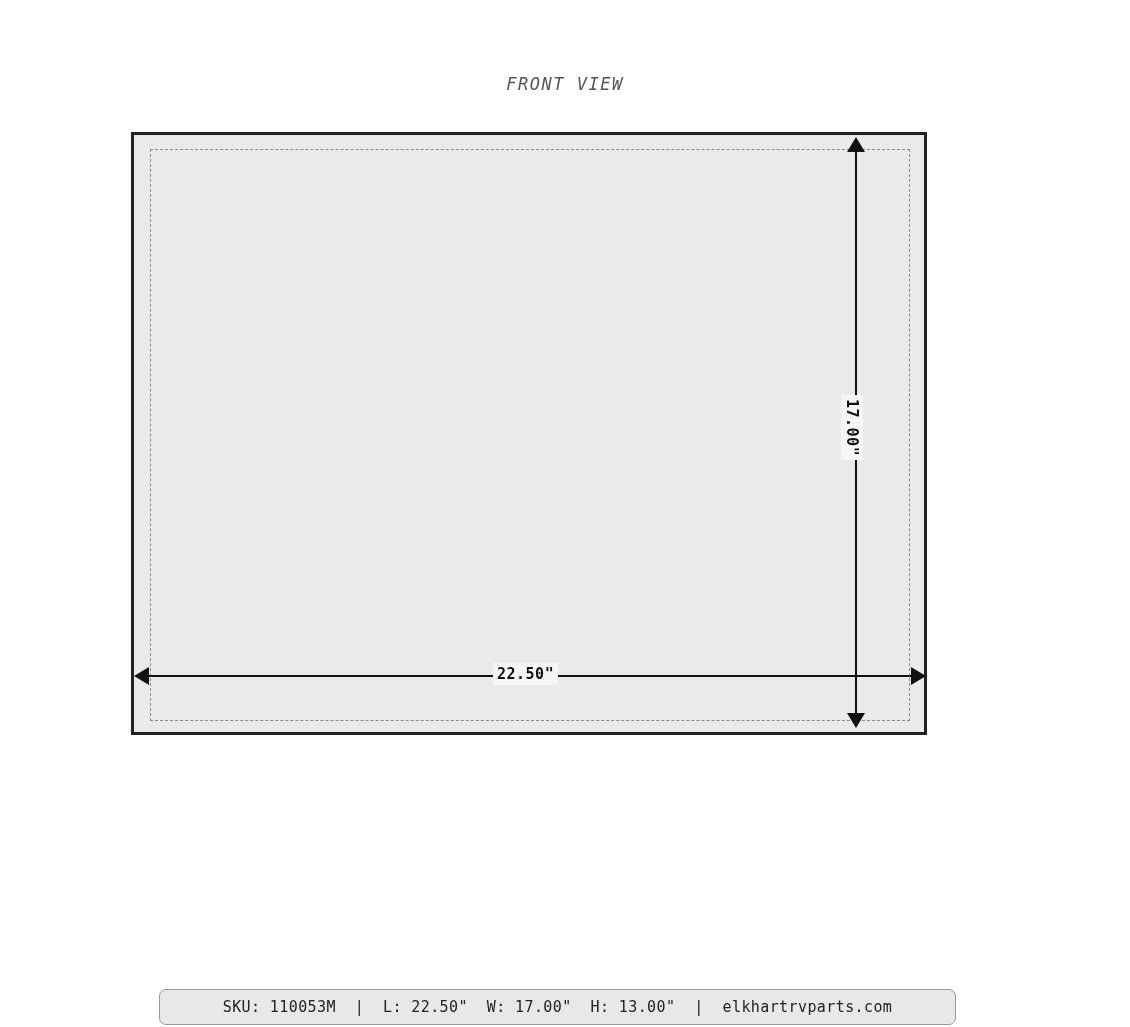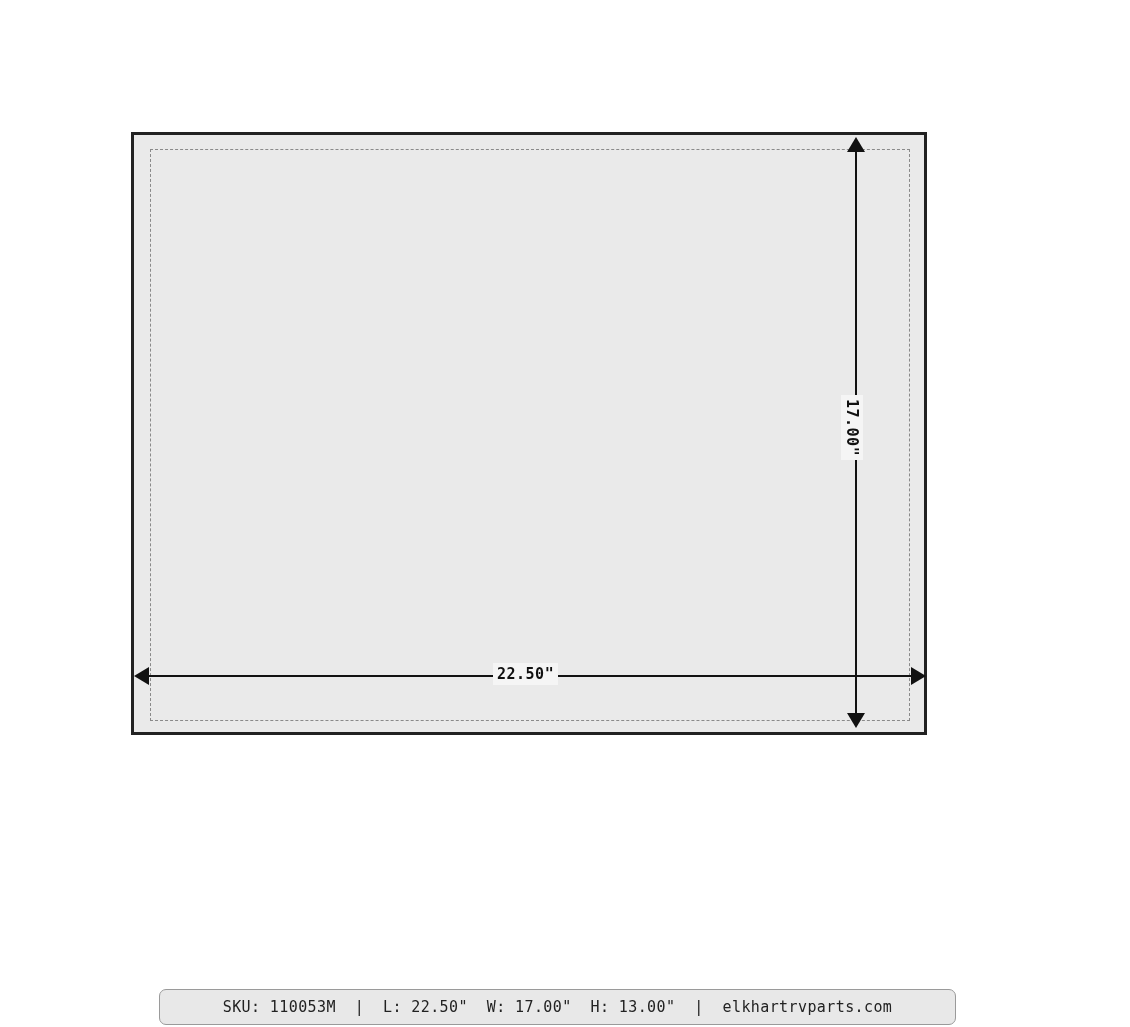--- a/index.html
+++ b/index.html
@@ -157,20 +157,21 @@
     color: #222222;
     letter-spacing: 0.4px;
     white-space: pre;
   }
 </style>
 </head>
 <body>
 
 <div id="stage">
 
+  <div class="view-title">FRONT VIEW</div>
 
   <div class="part-outline"></div>
   <div class="part-inset"></div>
 
   <div class="dim-line-h"></div>
   <div class="arrow arrow-left"></div>
   <div class="arrow arrow-right"></div>
   <div class="dim-label dim-label-width">22.50"</div>
 
   <div class="dim-line-v"></div>

